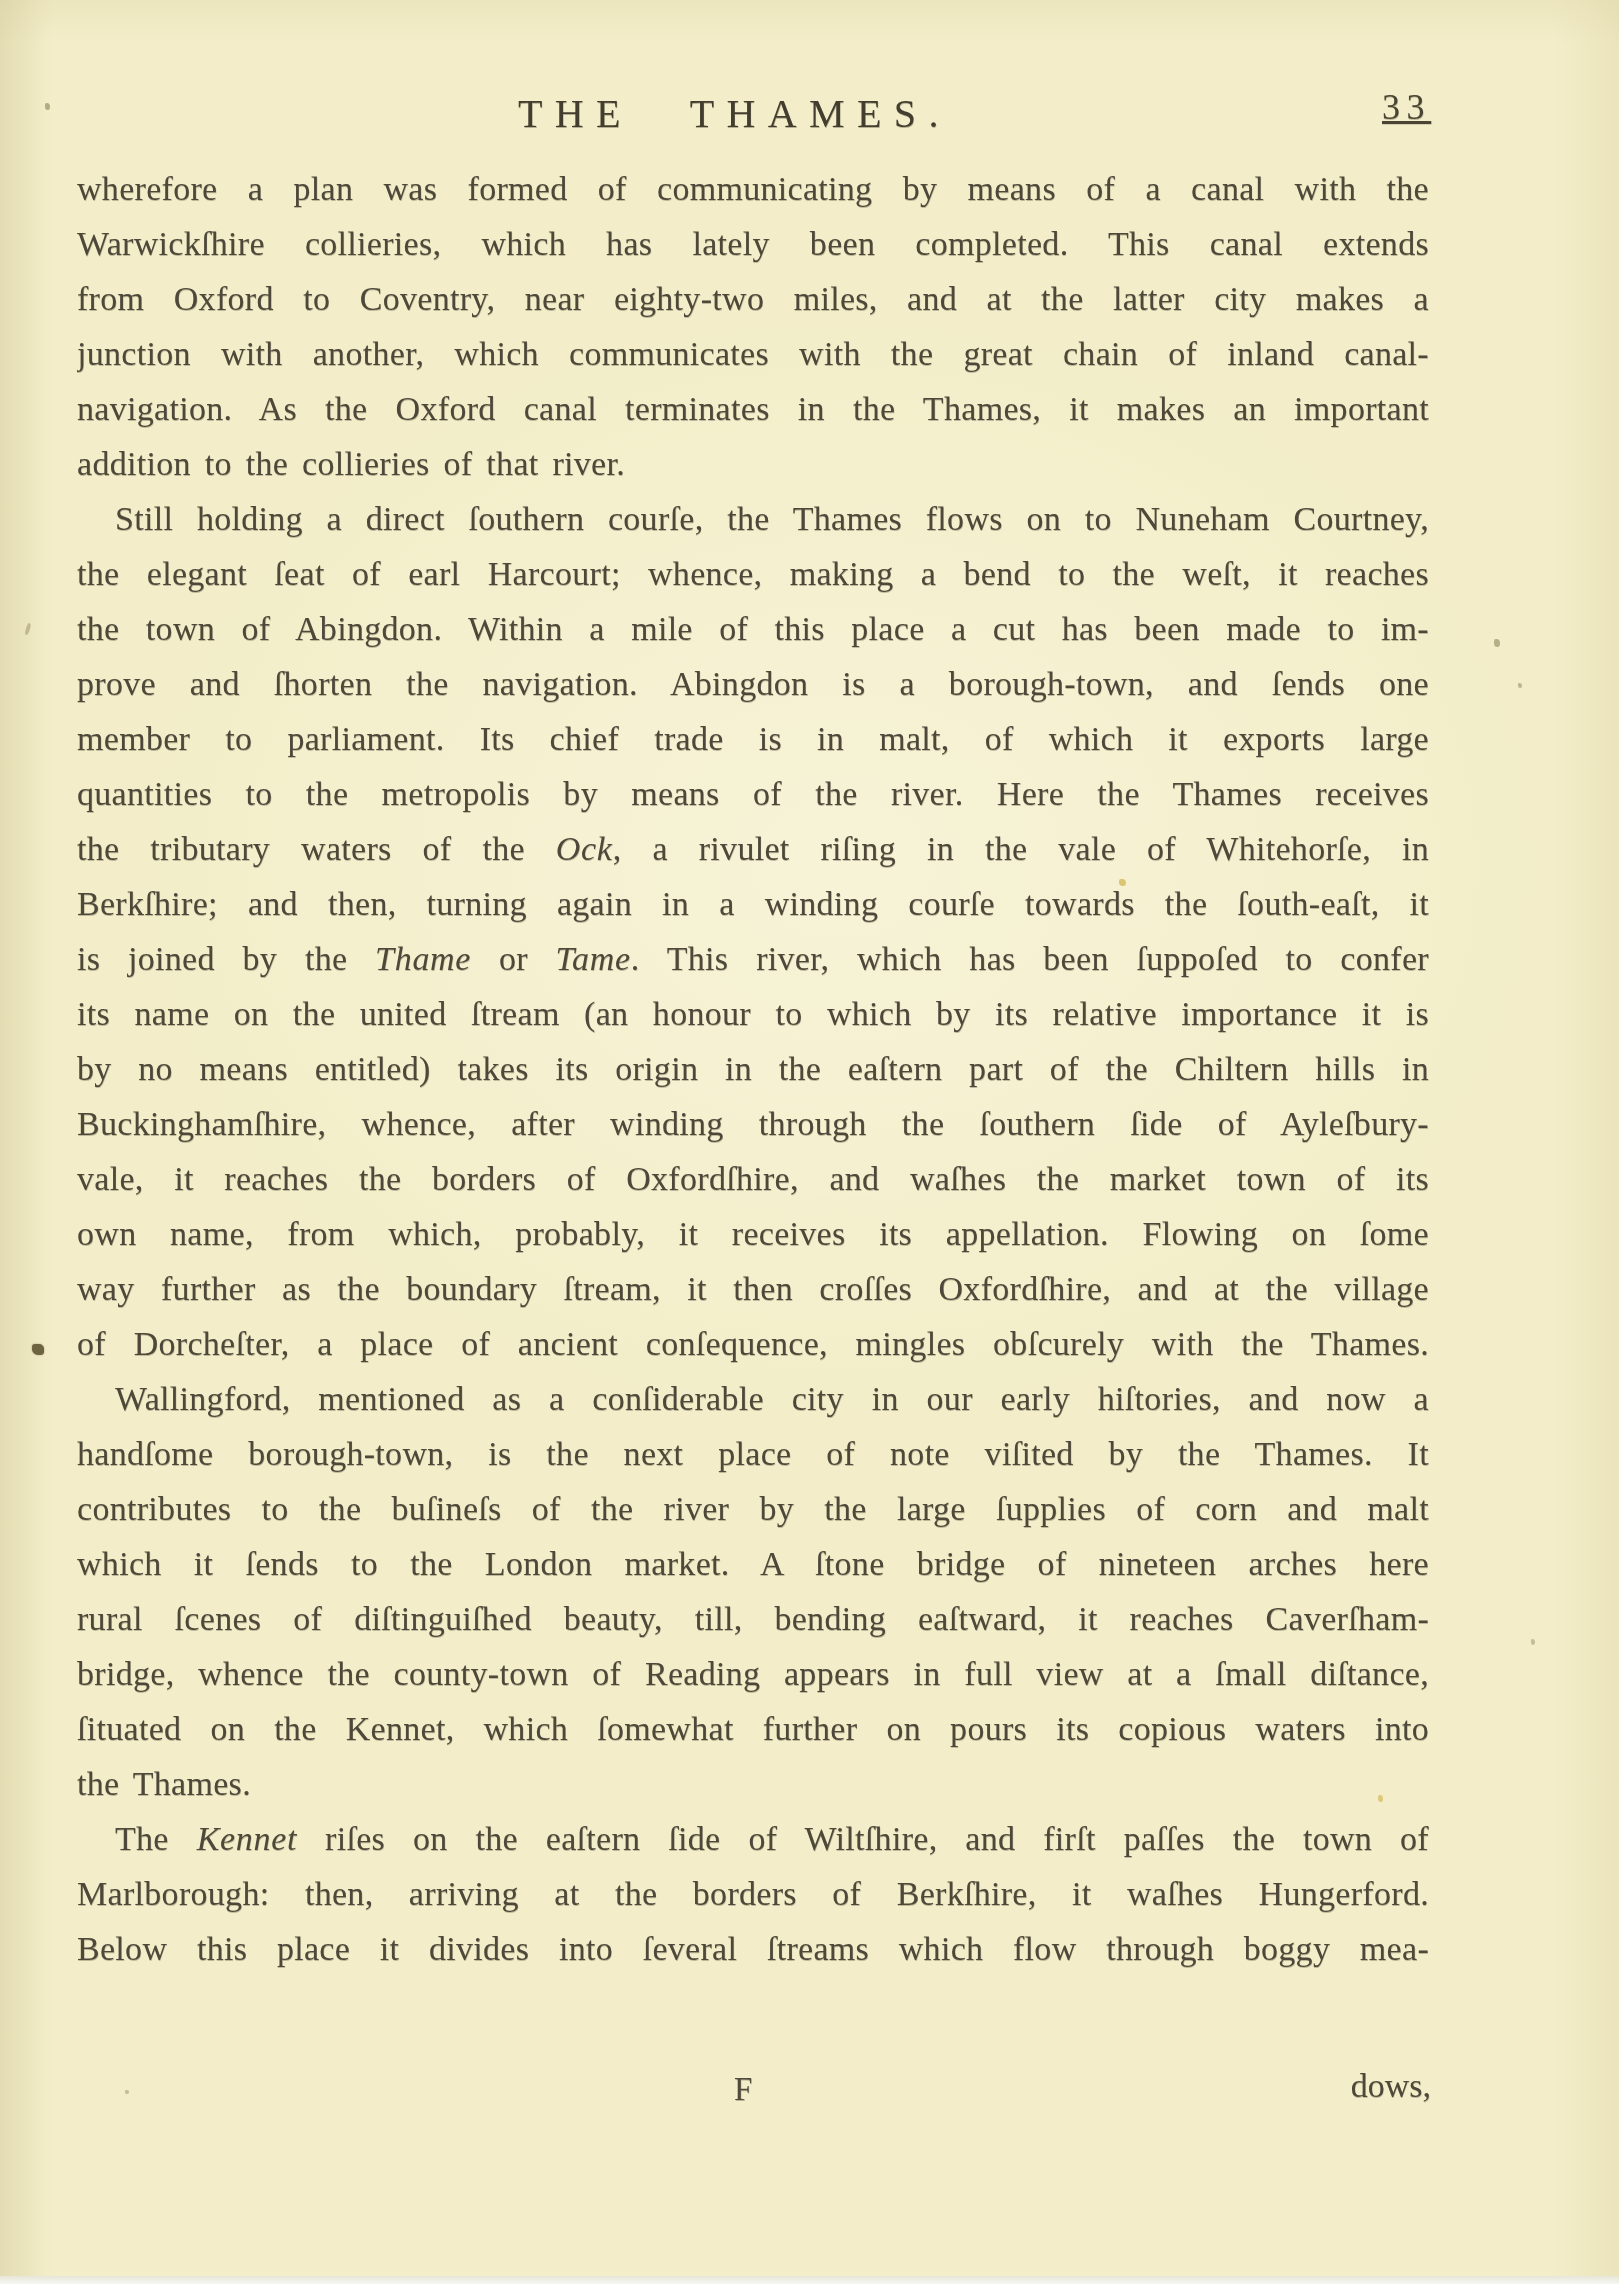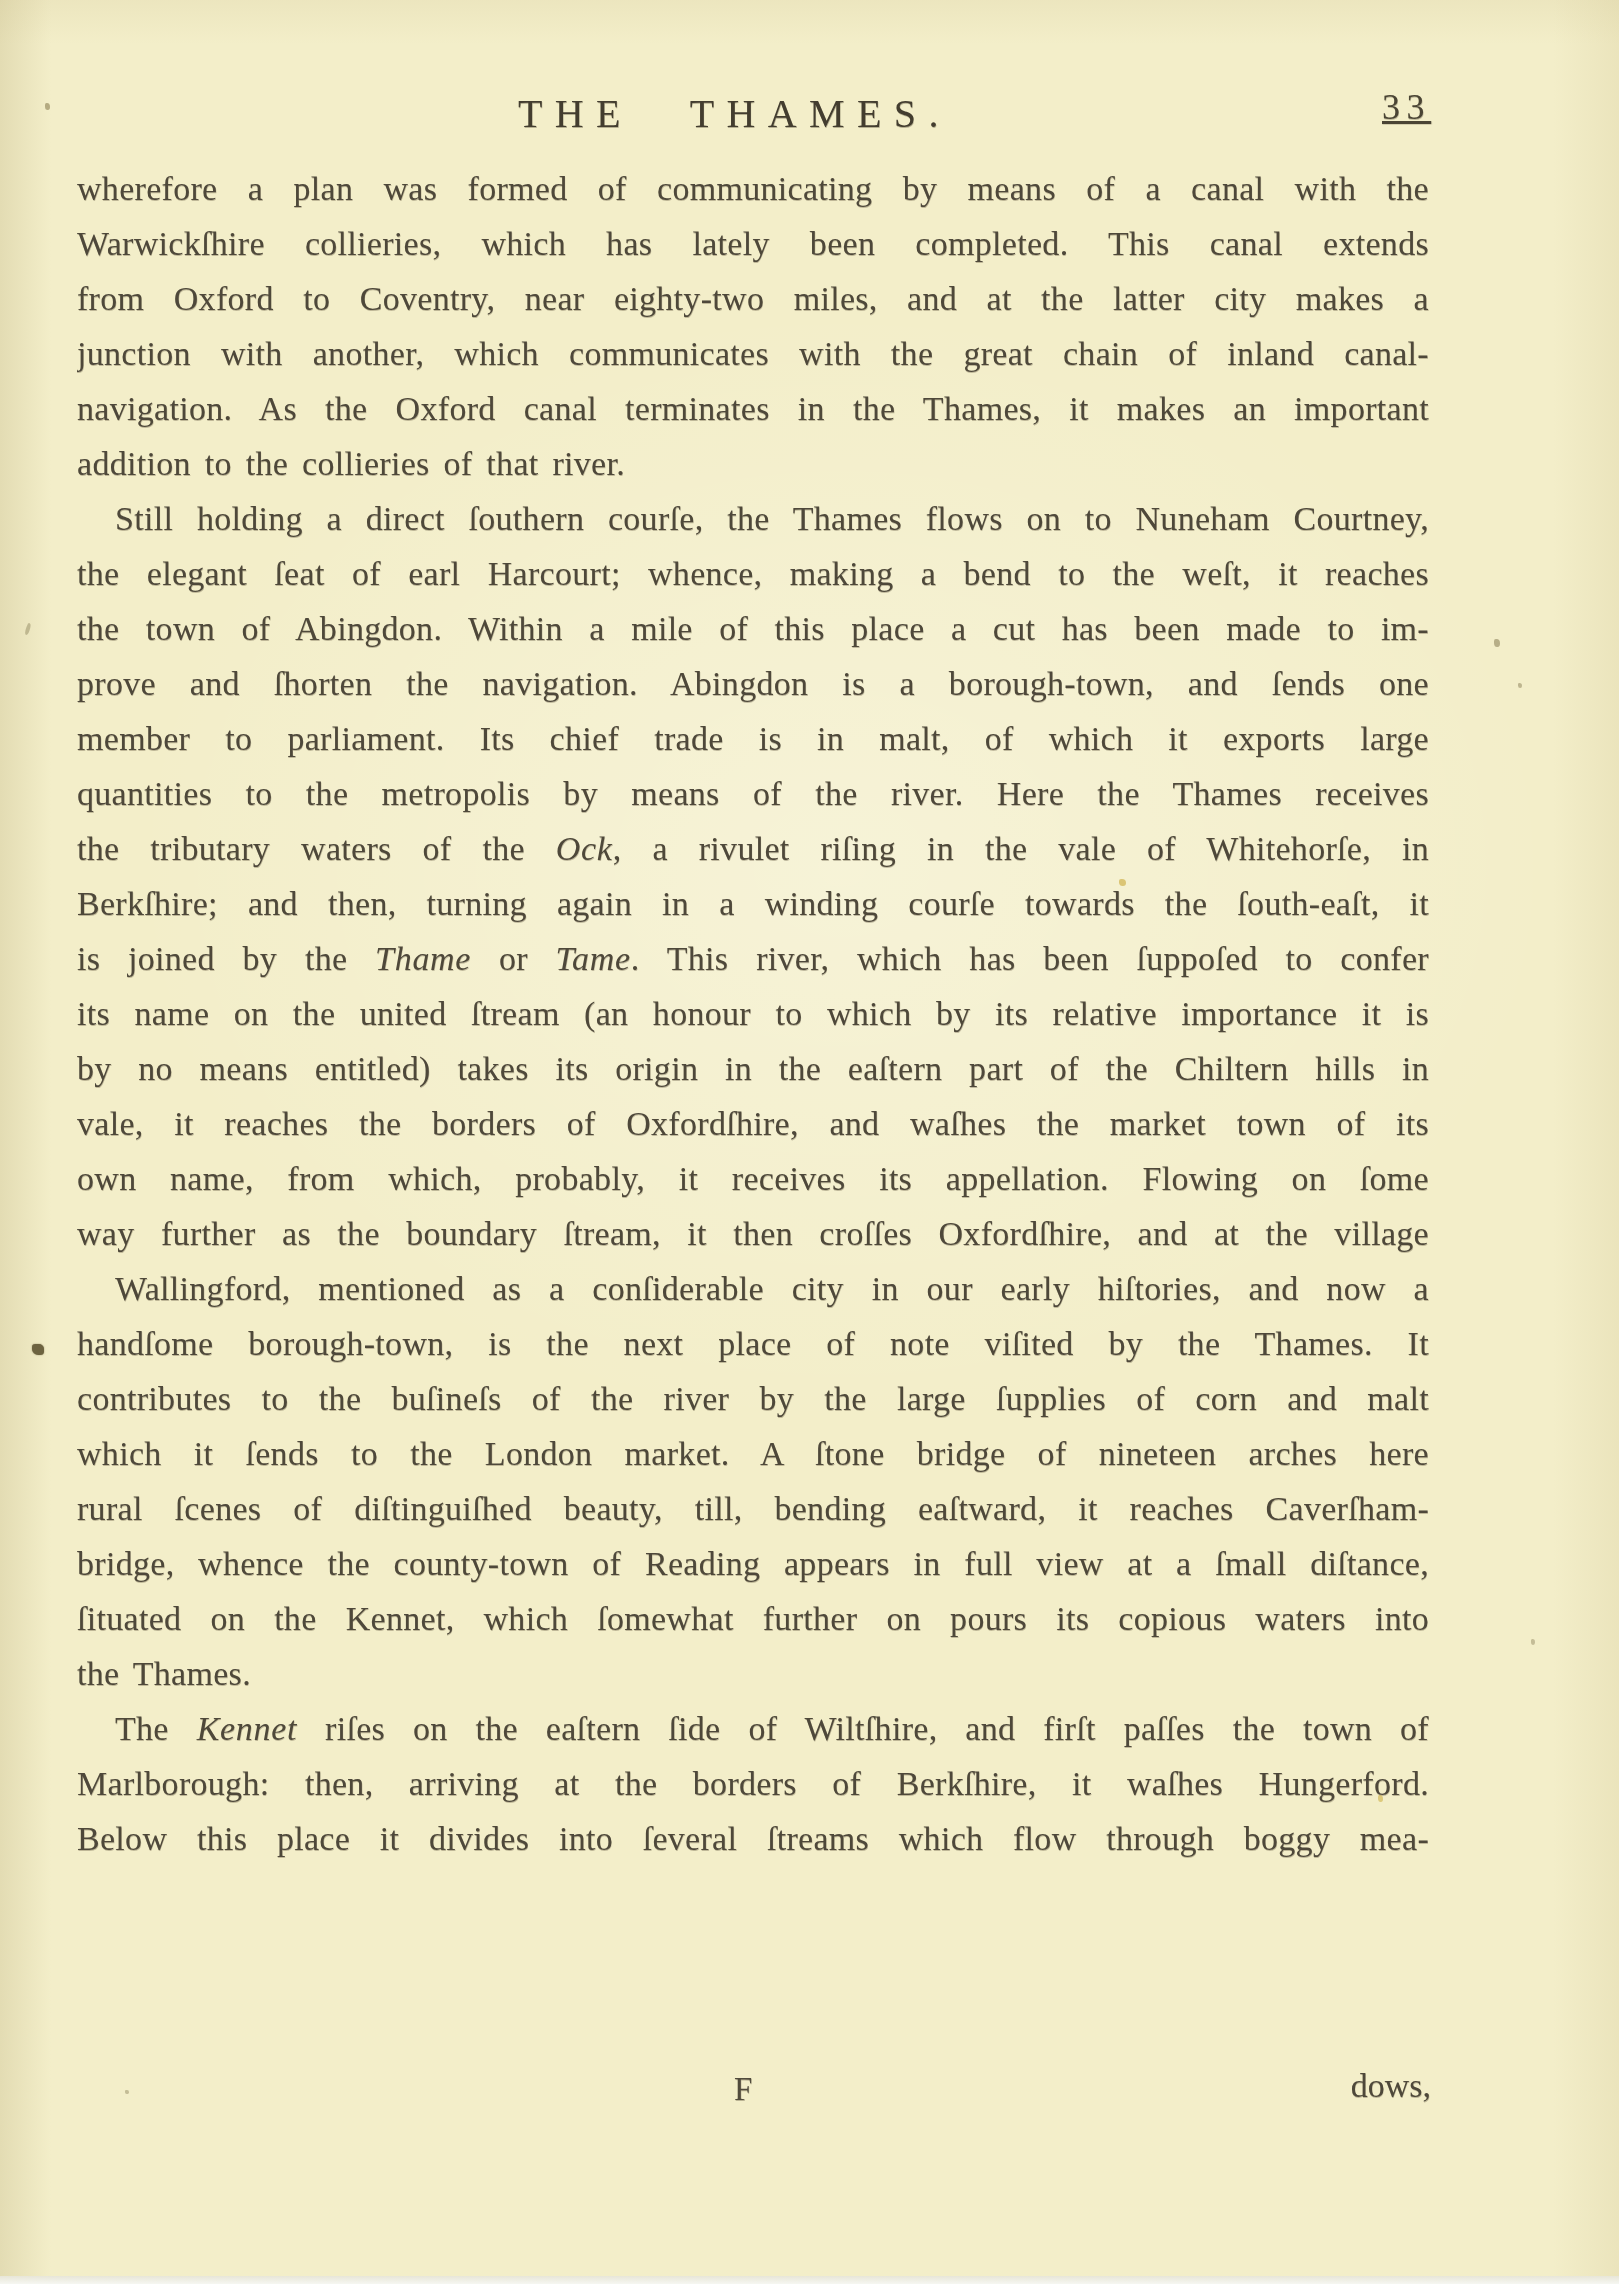--- a/index.html
+++ b/index.html
@@ -84,23 +84,25 @@
       <div class="line j"><span>the elegant ſeat of earl Harcourt; whence, making a bend to the weſt, it reaches</span></div>
       <div class="line j"><span>the town of Abingdon. Within a mile of this place a cut has been made to im-</span></div>
       <div class="line j"><span>prove and ſhorten the navigation. Abingdon is a borough-town, and ſends one</span></div>
       <div class="line j"><span>member to parliament. Its chief trade is in malt, of which it exports large</span></div>
       <div class="line j"><span>quantities to the metropolis by means of the river. Here the Thames receives</span></div>
       <div class="line j"><span>the tributary waters of the </span><span class="it">Ock</span><span>, a rivulet riſing in the vale of Whitehorſe, in</span></div>
       <div class="line j"><span>Berkſhire; and then, turning again in a winding courſe towards the ſouth-eaſt, it</span></div>
       <div class="line j"><span>is joined by the </span><span class="it">Thame</span><span> or </span><span class="it">Tame</span><span>. This river, which has been ſuppoſed to confer</span></div>
       <div class="line j"><span>its name on the united ſtream (an honour to which by its relative importance it is</span></div>
       <div class="line j"><span>by no means entitled) takes its origin in the eaſtern part of the Chiltern hills in</span></div>
+      <div class="line j"><span>Buckinghamſhire, whence, after winding through the ſouthern ſide of Ayleſbury-</span></div>
       <div class="line j"><span>vale, it reaches the borders of Oxfordſhire, and waſhes the market town of its</span></div>
       <div class="line j"><span>own name, from which, probably, it receives its appellation. Flowing on ſome</span></div>
       <div class="line j"><span>way further as the boundary ſtream, it then croſſes Oxfordſhire, and at the village</span></div>
+      <div class="line j"><span>of Dorcheſter, a place of ancient conſequence, mingles obſcurely with the Thames.</span></div>
       <div class="line j ind"><span>Wallingford, mentioned as a conſiderable city in our early hiſtories, and now a</span></div>
       <div class="line j"><span>handſome borough-town, is the next place of note viſited by the Thames. It</span></div>
       <div class="line j"><span>contributes to the buſineſs of the river by the large ſupplies of corn and malt</span></div>
       <div class="line j"><span>which it ſends to the London market. A ſtone bridge of nineteen arches here</span></div>
       <div class="line j"><span>rural ſcenes of diſtinguiſhed beauty, till, bending eaſtward, it reaches Caverſham-</span></div>
       <div class="line j"><span>bridge, whence the county-town of Reading appears in full view at a ſmall diſtance,</span></div>
       <div class="line j"><span>ſituated on the Kennet, which ſomewhat further on pours its copious waters into</span></div>
       <div class="line"><span>the Thames.</span></div>
       <div class="line j ind"><span>The </span><span class="it">Kennet</span><span> riſes on the eaſtern ſide of Wiltſhire, and firſt paſſes the town of</span></div>
       <div class="line j"><span>Marlborough: then, arriving at the borders of Berkſhire, it waſhes Hungerford.</span></div>

